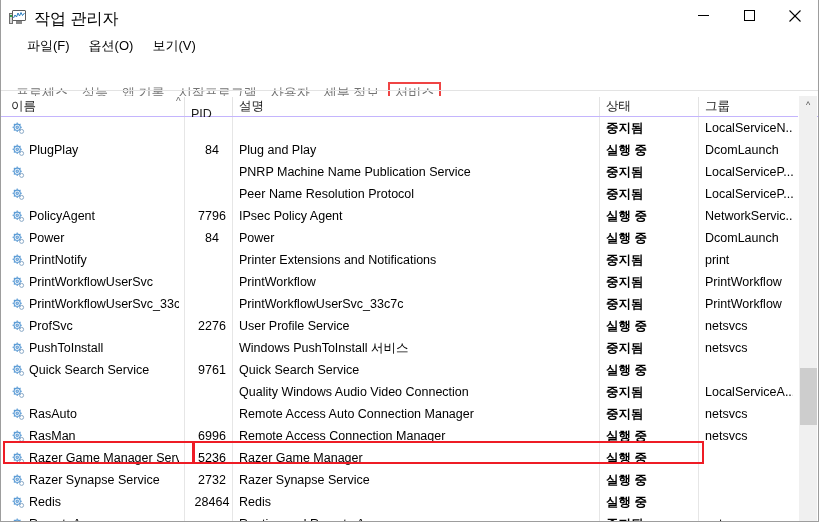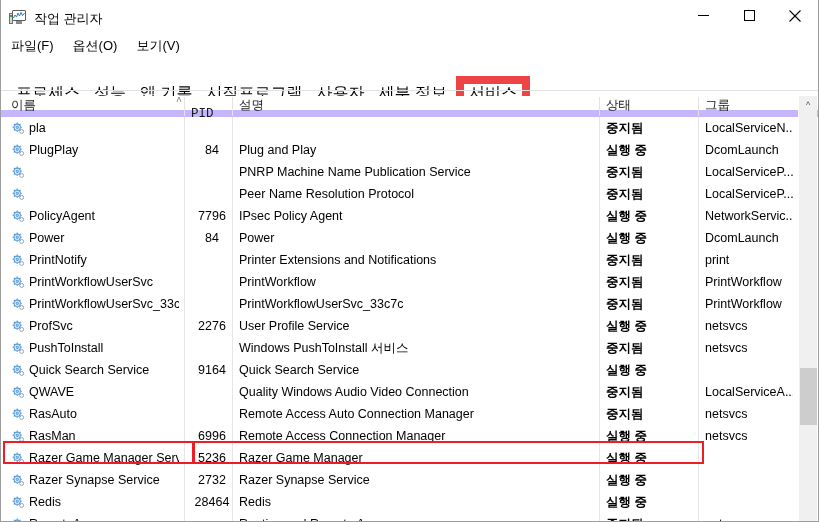--- a/index.html
+++ b/index.html
@@ -90,21 +90,21 @@
     border: 1px solid #6f6f6f;
     box-sizing: border-box;
   }
   #app-icon .mon-tower-led {
     position: absolute;
     left: 1px; top: 5px;
     width: 2px; height: 2px;
     background: #2f9e3f;
   }
   #title-text {
-    font-size: 13px;
+    font-size: 16px;
     color: #000000;
     line-height: 19px;
     white-space: nowrap;
   }
 
   #win-buttons {
     position: absolute;
     right: 0; top: 0;
     display: flex;
     height: 32px;
@@ -122,21 +122,21 @@
   .win-btn svg { display: block; }
 
   
   #menubar {
     position: absolute;
     left: 0; top: 34px;
     width: 817px;
     height: 23px;
     display: flex;
     align-items: center;
-    padding-left: 8px;
+    padding-left: 24px;
     box-sizing: border-box;
   }
   .menu-item {
     font-size: 13px;
     color: #000000;
     padding: 1px 9px 1px 2px;
     margin-right: 8px;
     white-space: nowrap;
     line-height: 17px;
   }
@@ -146,53 +146,52 @@
     position: absolute;
     left: 0; top: 58px;
     width: 817px;
     height: 26px;
     display: flex;
     align-items: center;
     padding-left: 8px;
     box-sizing: border-box;
   }
   .tab {
-    font-size: 16px;
-    color: #000000;
+    font-size: 13px;
+    color: #737373;
     line-height: 18px;
     padding: 2px 7px 2px 7px;
     white-space: nowrap;
     background: transparent;
     margin-top: 44px;
   }
   .tab.selected-box {
-    border: 8px solid #ef4444;
+    border: 2px solid #ef4444;
     padding: 0px 5px 0px 5px;
     margin-left: 2px;
   }
 
   
   #tab-sep {
     position: absolute;
     left: 0; top: 90px;
     width: 817px;
     height: 1px;
     background: #e3e3e3;
   }
 
   
   #list-header {
     position: absolute;
     left: 0; top: 96px;
     width: 817px;
     height: 21px;
     background: #ffffff;
-    border-bottom: 7px solid #c4b5fd;
+    border-bottom: 1px solid #c4b5fd;
     box-sizing: border-box;
-    font-family: Liberation Mono, monospace;
   }
   .hdr-cell {
     position: absolute;
     top: 2px;
     font-size: 12.5px;
     color: #1a1a1a;
     white-space: nowrap;
     height: 18px;
     line-height: 17px;
   }
@@ -403,21 +402,20 @@
                 <line x1="9.4" y1="6.2" x2="10.9" y2="6.2"></line>
                 <line x1="2.9" y1="2.9" x2="4.0" y2="4.0"></line>
                 <line x1="8.4" y1="8.4" x2="9.5" y2="9.5"></line>
                 <line x1="9.5" y1="2.9" x2="8.4" y2="4.0"></line>
                 <line x1="4.0" y1="8.4" x2="2.9" y2="9.5"></line>
               </g>
               <g fill="none" stroke="#8aa9c7" stroke-width="1">
                 <circle cx="10.6" cy="10.4" r="2.0"></circle>
               </g>
             </svg></span>
-          <div class="cell c-name">pla</div>
           <div class="cell c-pid"></div>
           <div class="cell c-status">중지됨</div>
           <div class="cell c-group">LocalServiceN...</div>
         </div>
         <div class="row">
           <span class="gear"><svg viewBox="0 0 14 14" xmlns="http://www.w3.org/2000/svg">
               <g fill="none" stroke="#5b9bd5" stroke-width="1.1">
                 <circle cx="6.2" cy="6.2" r="3.1"></circle>
                 <circle cx="6.2" cy="6.2" r="1.2" fill="#d8e8f7"></circle>
                 <line x1="6.2" y1="1.5" x2="6.2" y2="3.0"></line>
@@ -665,21 +663,21 @@
                 <line x1="2.9" y1="2.9" x2="4.0" y2="4.0"></line>
                 <line x1="8.4" y1="8.4" x2="9.5" y2="9.5"></line>
                 <line x1="9.5" y1="2.9" x2="8.4" y2="4.0"></line>
                 <line x1="4.0" y1="8.4" x2="2.9" y2="9.5"></line>
               </g>
               <g fill="none" stroke="#8aa9c7" stroke-width="1">
                 <circle cx="10.6" cy="10.4" r="2.0"></circle>
               </g>
             </svg></span>
           <div class="cell c-name">Quick Search Service</div>
-          <div class="cell c-pid">9164</div>
+          <div class="cell c-pid">9761</div>
           <div class="cell c-desc">Quick Search Service</div>
           <div class="cell c-status">실행 중</div>
           <div class="cell c-group"></div>
         </div>
         <div class="row">
           <span class="gear"><svg viewBox="0 0 14 14" xmlns="http://www.w3.org/2000/svg">
               <g fill="none" stroke="#5b9bd5" stroke-width="1.1">
                 <circle cx="6.2" cy="6.2" r="3.1"></circle>
                 <circle cx="6.2" cy="6.2" r="1.2" fill="#d8e8f7"></circle>
                 <line x1="6.2" y1="1.5" x2="6.2" y2="3.0"></line>
@@ -688,21 +686,20 @@
                 <line x1="9.4" y1="6.2" x2="10.9" y2="6.2"></line>
                 <line x1="2.9" y1="2.9" x2="4.0" y2="4.0"></line>
                 <line x1="8.4" y1="8.4" x2="9.5" y2="9.5"></line>
                 <line x1="9.5" y1="2.9" x2="8.4" y2="4.0"></line>
                 <line x1="4.0" y1="8.4" x2="2.9" y2="9.5"></line>
               </g>
               <g fill="none" stroke="#8aa9c7" stroke-width="1">
                 <circle cx="10.6" cy="10.4" r="2.0"></circle>
               </g>
             </svg></span>
-          <div class="cell c-name">QWAVE</div>
           <div class="cell c-pid"></div>
           <div class="cell c-desc">Quality Windows Audio Video Connection</div>
           <div class="cell c-status">중지됨</div>
           <div class="cell c-group">LocalServiceA...</div>
         </div>
         <div class="row">
           <span class="gear"><svg viewBox="0 0 14 14" xmlns="http://www.w3.org/2000/svg">
               <g fill="none" stroke="#5b9bd5" stroke-width="1.1">
                 <circle cx="6.2" cy="6.2" r="3.1"></circle>
                 <circle cx="6.2" cy="6.2" r="1.2" fill="#d8e8f7"></circle>

